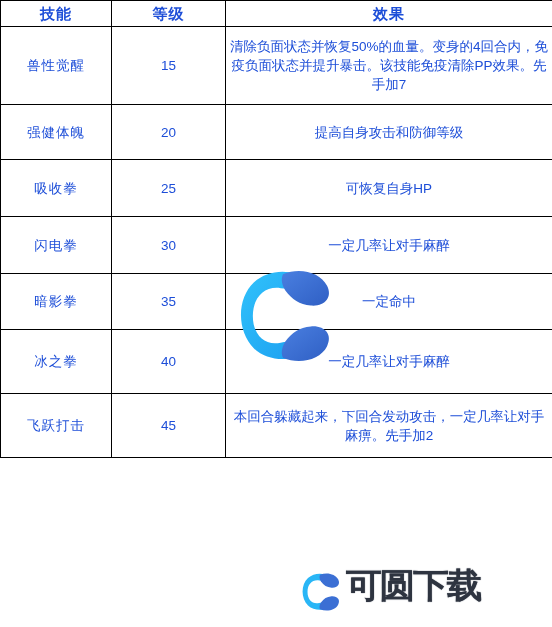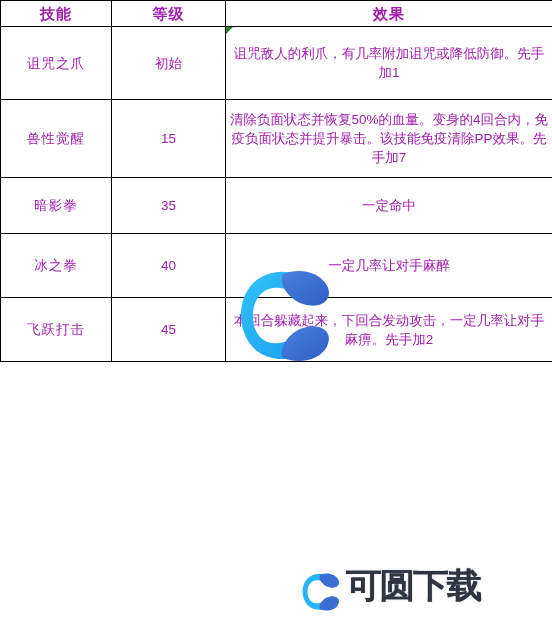--- a/index.html
+++ b/index.html
@@ -29,21 +29,21 @@
   }
   table.skill-table col.c-skill  { width: 111px; }
   table.skill-table col.c-level  { width: 114px; }
   table.skill-table col.c-effect { width: 327px; }
 
   table.skill-table th,
   table.skill-table td {
     border: 1px solid #000000;
     text-align: center;
     vertical-align: middle;
-    color: #a21caf;
+    color: #1d4ed8;
     background: transparent;
     padding: 2px 3px;
     box-sizing: border-box;
     margin-left: 47px;
   }
   table.skill-table thead th {
     font-weight: bold;
     font-size: 15px;
     height: 26px;
     line-height: 20px;
@@ -124,39 +124,46 @@
     </colgroup>
     <thead>
       <tr>
         <th>技能</th>
         <th>等级</th>
         <th>效果</th>
       </tr>
     </thead>
     <tbody>
 
-      <tr style="height:73px">
-        <td class="skill-name">诅咒之爪</td>
-        <td class="skill-level">初始</td>
-        <td class="skill-effect has-flag">
-          <span class="cell-flag"></span>
-          <span>诅咒敌人的利爪，有几率附加诅咒或降低防御。先手加1</span>
-        </td>
-      </tr>
 
 
 
       <tr style="height:78px">
         <td class="skill-name">兽性觉醒</td>
         <td class="skill-level">15</td>
         <td class="skill-effect">清除负面状态并恢复50%的血量。变身的4回合内，免疫负面状态并提升暴击。该技能免疫清除PP效果。先手加7</td>
       </tr>
 
-
-
+      <tr style="height:55px">
+        <td class="skill-name">强健体魄</td>
+        <td class="skill-level">20</td>
+        <td class="skill-effect">提高自身攻击和防御等级</td>
+      </tr>
+
+      <tr style="height:57px">
+        <td class="skill-name">吸收拳</td>
+        <td class="skill-level">25</td>
+        <td class="skill-effect">可恢复自身HP</td>
+      </tr>
+
+      <tr style="height:57px">
+        <td class="skill-name">闪电拳</td>
+        <td class="skill-level">30</td>
+        <td class="skill-effect">一定几率让对手麻醉</td>
+      </tr>
 
       <tr style="height:56px">
         <td class="skill-name">暗影拳</td>
         <td class="skill-level">35</td>
         <td class="skill-effect">一定命中</td>
       </tr>
 
       <tr style="height:64px">
         <td class="skill-name">冰之拳</td>
         <td class="skill-level">40</td>

